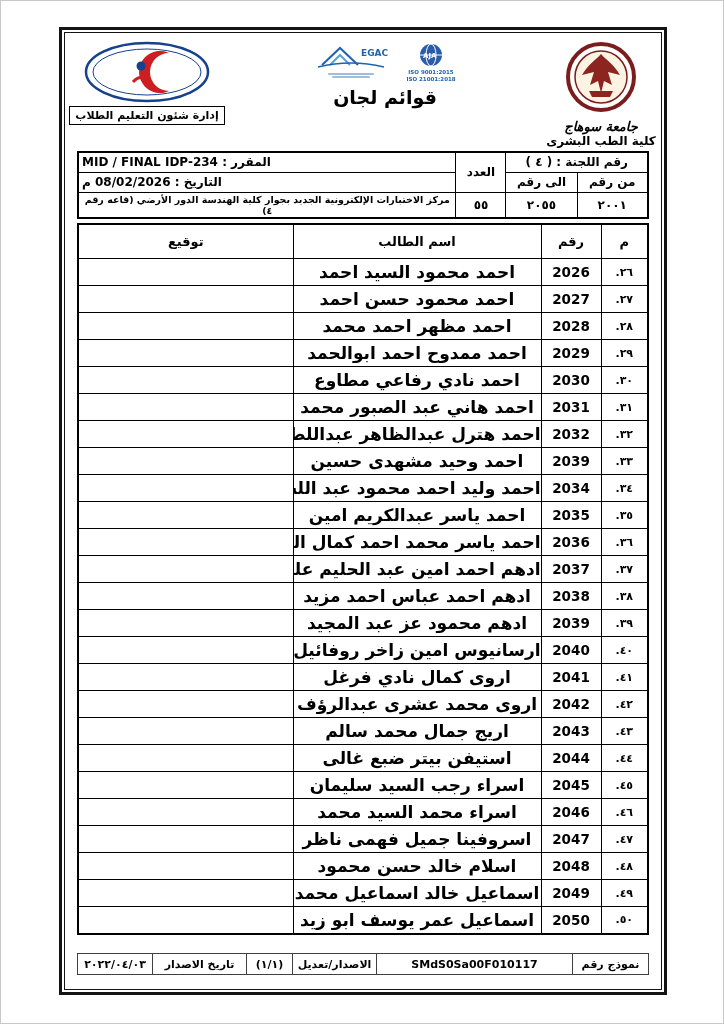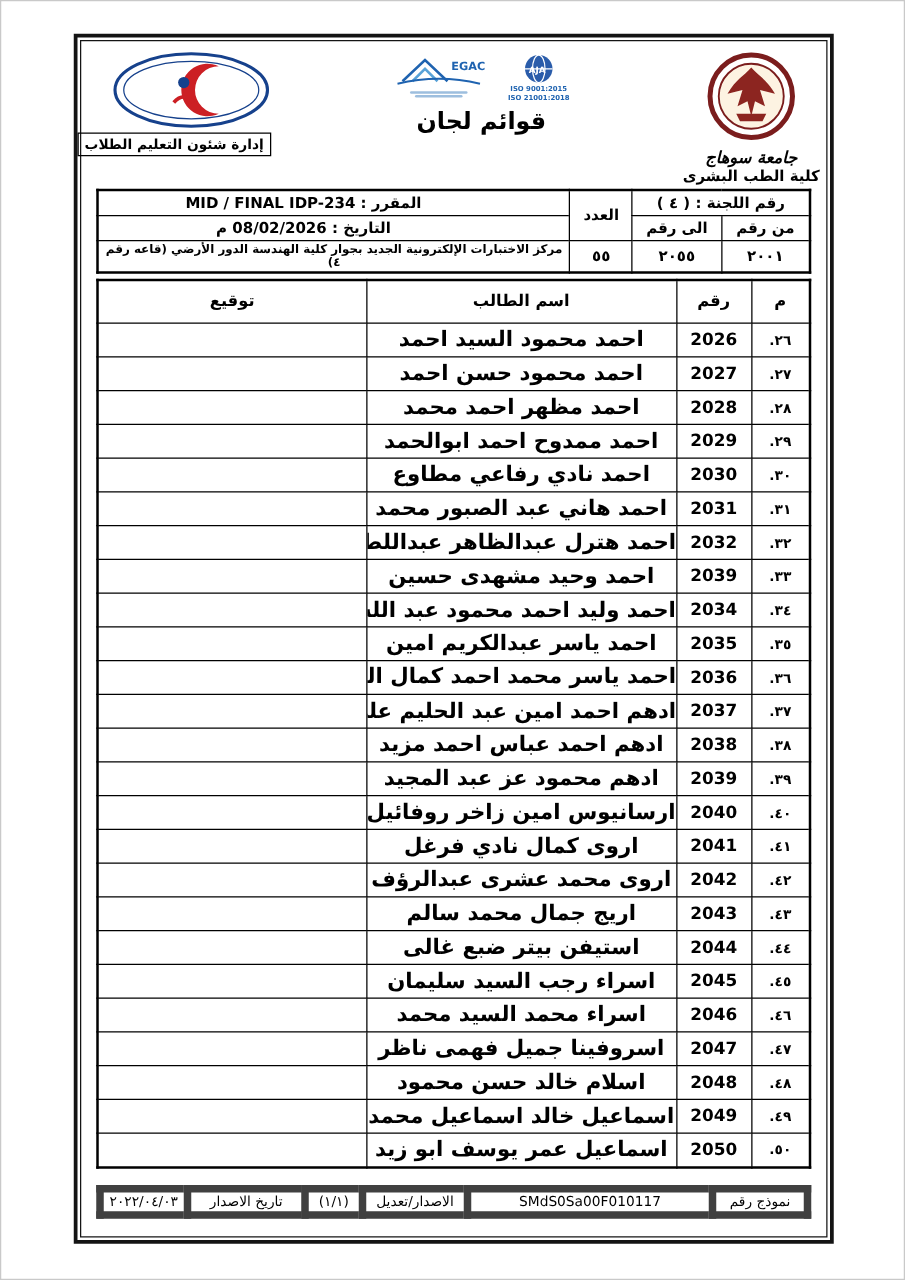--- a/index.html
+++ b/index.html
@@ -23,40 +23,40 @@
   .uni { width:96px; display:flex; flex-direction:column; align-items:center; }
   .uni-name { font-size:13px; font-weight:bold; margin-top:6px; white-space:nowrap;font-style:italic; }
   .uni-fac  { font-size:12px; font-weight:bold; white-space:nowrap;text-align:center; }
   .hdr-center { flex:1; display:flex; flex-direction:column; align-items:center; }
   .certs { display:flex; gap:18px; align-items:flex-start; direction:ltr; margin-top:2px; }
   .cert { display:flex; flex-direction:column; align-items:center; }
   .cert-line { font-size:5.5px; color:#1f63b0; line-height:1.25; text-align:center; font-weight:bold; }
   .cert-bar { width:46px; height:2px; background:#9dbede; margin-top:1.5px; border-radius:1px; }
   .title1 { font-size:19px; font-weight:bold; margin-top:3px; }
   .title2 { font-size:17px; font-weight:bold; margin-top:1px; white-space:nowrap; }
-  .dept { width:140px; display:flex; flex-direction:column; align-items:flex-start; gap:3px; }
+  .dept { width:140px; display:flex; flex-direction:column; align-items:center; gap:3px; }
   .dept-box { border:1.5px solid #000; padding:2px 5px; font-size:11px; font-weight:bold; white-space:nowrap; }
 
   
   table { border-collapse:collapse; table-layout:fixed; }
   .info { width:100%; margin-top:3px; border:2px solid #000; }
   .info td { border:1px solid #000; text-align:center; font-weight:bold; font-size:12px; height:20px; padding:1px 3px; overflow:hidden; }
-  .info td.ta-r { text-align:center; padding-right:52px; }
+  .info td.ta-r { text-align:left; padding-right:52px; }
   .info td.loc { font-size:9.5px; height:21px; }
 
   .main { width:100%; margin-top:4px; border:2px solid #000; }
   .main th, .main td { border:1px solid #000; text-align:center; overflow:hidden; }
   .main th { font-size:13px; font-weight:bold; height:35px; }
   .main td { height:27px; font-weight:bold; }
   .c-serial { font-size:11px; }
   .c-num { font-size:13.5px; }
   .c-name { font-size:17px; white-space:nowrap; }
 
   .foot { width:100%; margin-top:auto; border:1.5px solid #000; }
-  .foot td { border:6px solid #404040; text-align:center; font-size:11px; font-weight:normal; height:21px; overflow:hidden; }
+  .foot td { border:1px solid #404040; text-align:center; font-size:11px; font-weight:bold; height:21px; overflow:hidden; }
 </style>
 </head>
 <body>
 
 <div class="page">
   <div class="frame">
     <div class="inner">
 
       <div class="hdr">
 

